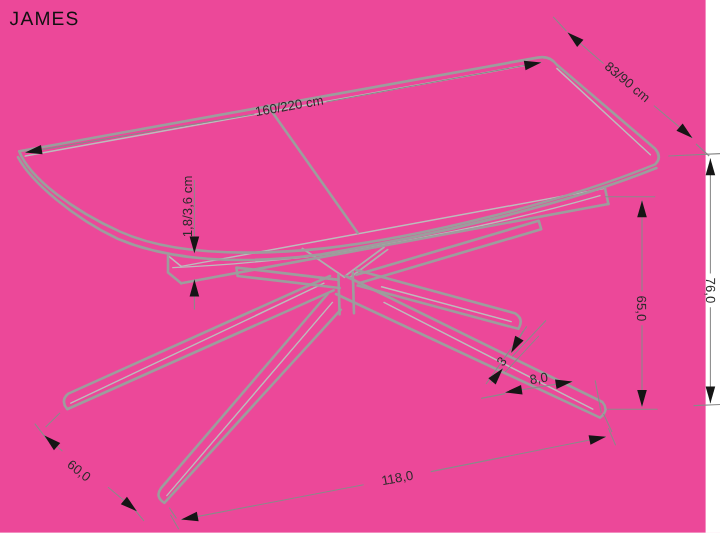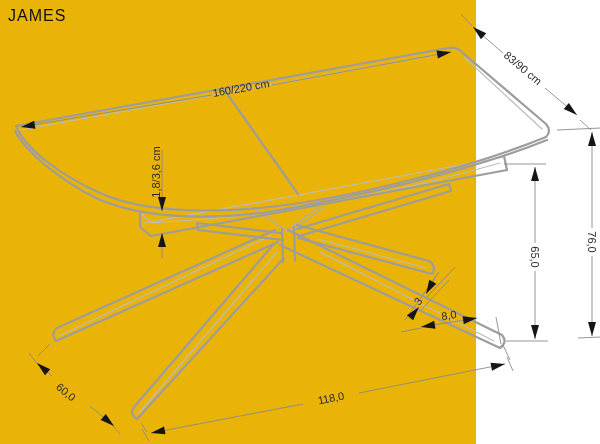--- a/index.html
+++ b/index.html
@@ -1,17 +1,17 @@
 <!DOCTYPE html>
 <html><head>
 <meta charset="utf-8">
 <style>
   html,body{margin:0;padding:0;background:#ffffff;}
   body{width:600px;height:444px;overflow:hidden;font-family:"Liberation Sans",sans-serif;}
-  .stage{position:relative;width:476px;height:444px;background:#eab308;}
+  .stage{position:relative;width:588px;height:444px;background:#ec4899;}
   svg{display:block}
   .main{stroke:#9d9d9d;stroke-width:2.2;fill:none;stroke-linecap:round;stroke-linejoin:round;}
   .light{stroke:#bcbcbc;stroke-width:1.2;fill:none;stroke-linecap:round;}
   .gusset{stroke:#aeaeae;stroke-width:1.5;fill:none;stroke-linecap:round;}
   .dim{stroke:#8a8a8a;stroke-width:0.9;fill:none;}
   .dimtext{font-family:"Liberation Sans",sans-serif;font-size:11px;fill:#2c2c2c;}
   .titletext{font-family:"Liberation Sans",sans-serif;font-size:16px;fill:#111;letter-spacing:1px;font-weight:500;}
 </style>
 </head>
 <body>

